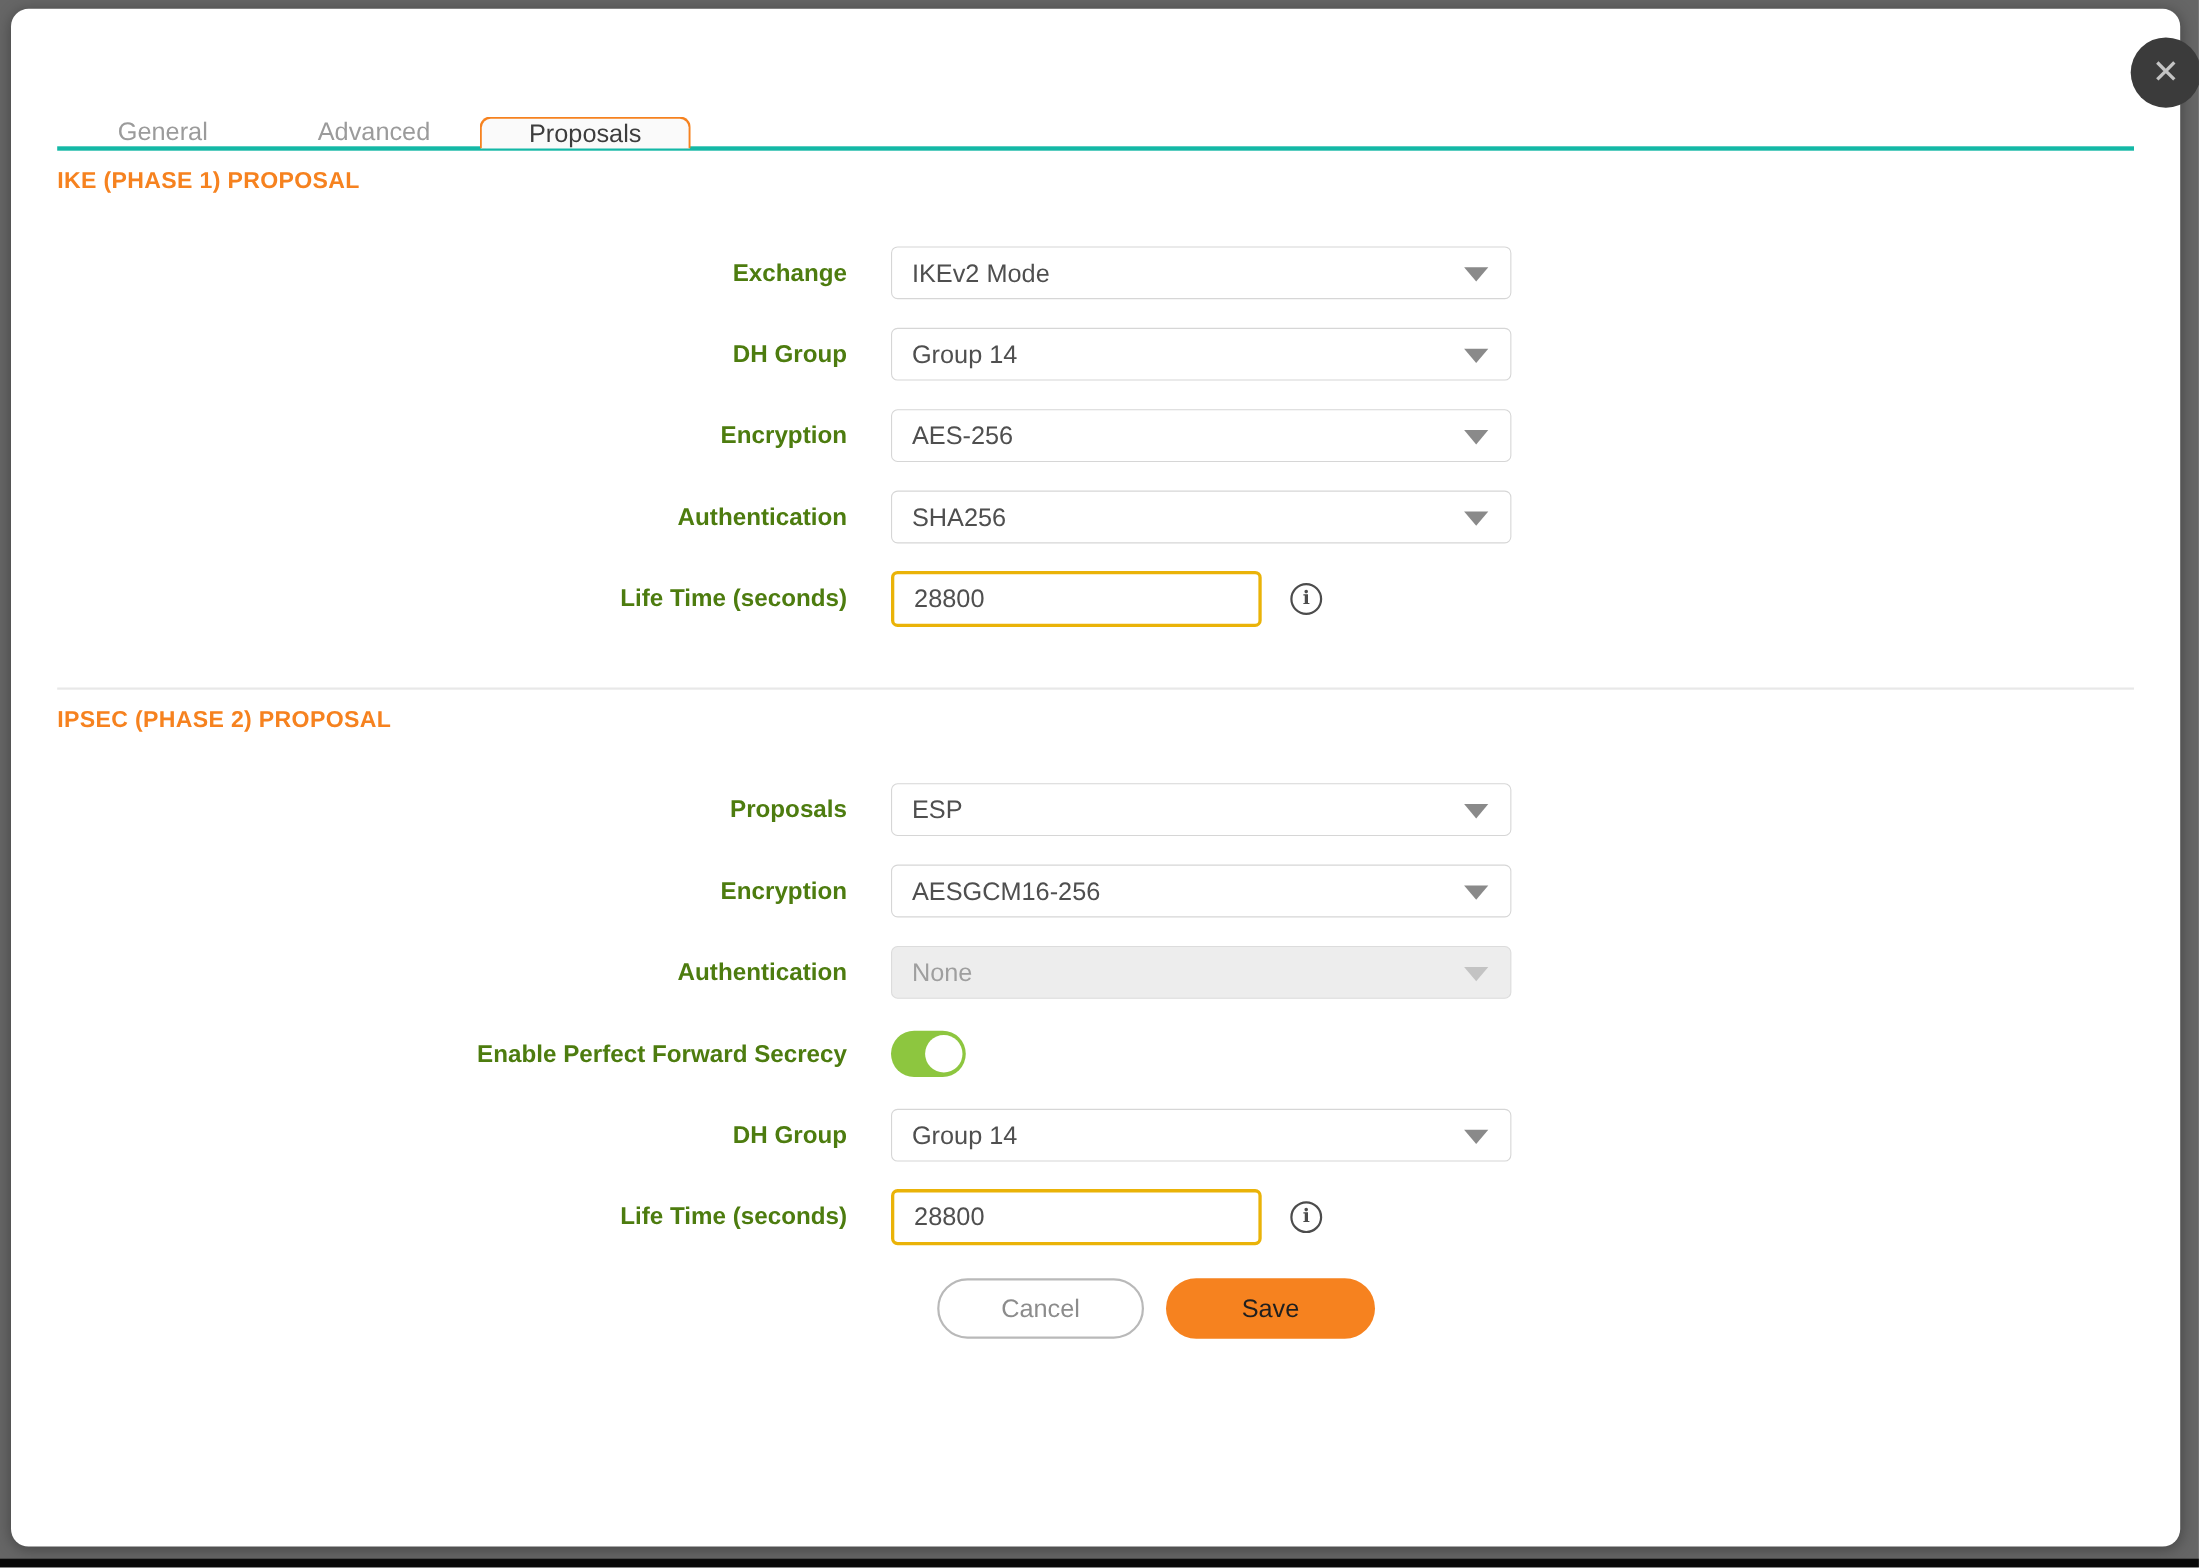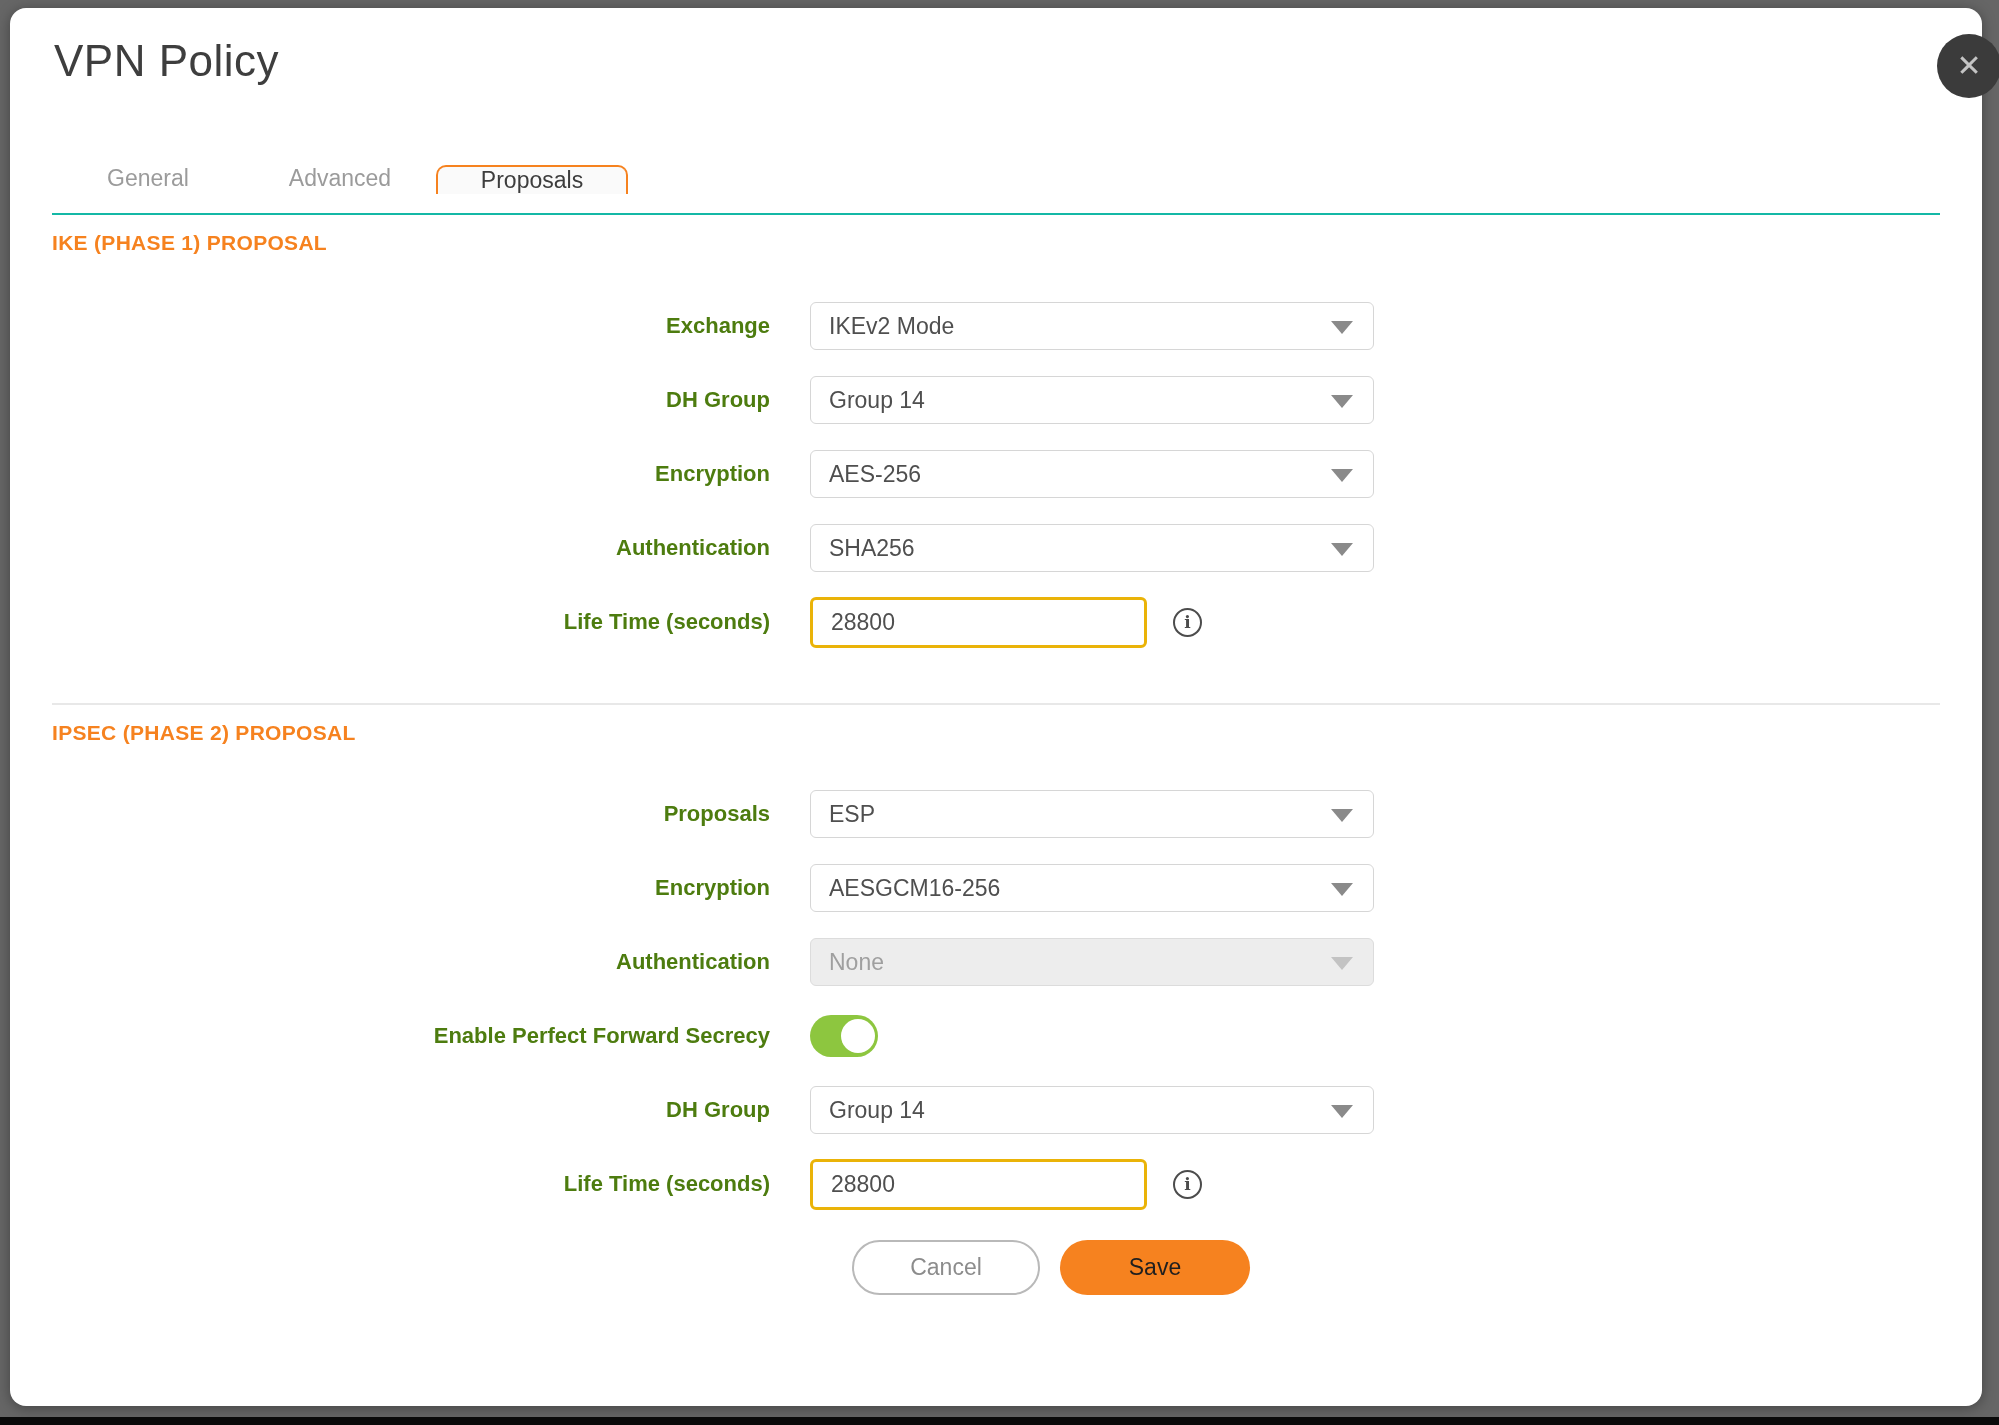--- a/index.html
+++ b/index.html
@@ -25,23 +25,23 @@
     display:flex; align-items:center; justify-content:center;
     font-size:30px; line-height:1; cursor:pointer; z-index:20;
   }
 
   .dialog-title {
     margin:28px 0 0 44px;
     font-size:44px; font-weight:400; color:#3e3e3e; letter-spacing:.5px;
   }
 
   .tabbar {
-    display:flex; align-items:center;
+    display:flex; align-items:flex-end;
     margin:57px 42px 0 42px; height:72px;
-    border-bottom:2px solid #14b8a6;
+    border-bottom:4px solid #14b8a6;
     position:relative;
   }
   .tab {
     width:192px; display:flex; align-items:center; justify-content:center;
     font-size:23px; color:#9b9b9b; cursor:pointer; position:relative;
   }
   .tab.active {
     background:#fafafa; color:#3d3d3d; font-weight:500;
     border:2px solid #F6821F; border-bottom:none;
     border-radius:10px 10px 0 0;
@@ -116,21 +116,20 @@
     width:188px; background:#ffffff; border:2px solid #b9b9b9; color:#8c8c8c;
   }
   .btn-save {
     width:190px; background:#F6821F; border:none; color:#1f1f1f; font-weight:500;
   }
 </style>
 </head>
 <body>
 
 <div class="dialog">
-  <h1 class="dialog-title">VPN Policy</h1>
 
   <div class="tabbar" id="tabbar">
       <div class="tab">General</div>
       <div class="tab">Advanced</div>
       <div class="tab active">Proposals</div>
     </div>
 
   <div class="content" id="content">
       <div class="section-heading">IKE (PHASE 1) PROPOSAL</div>
       <div class="rows">

